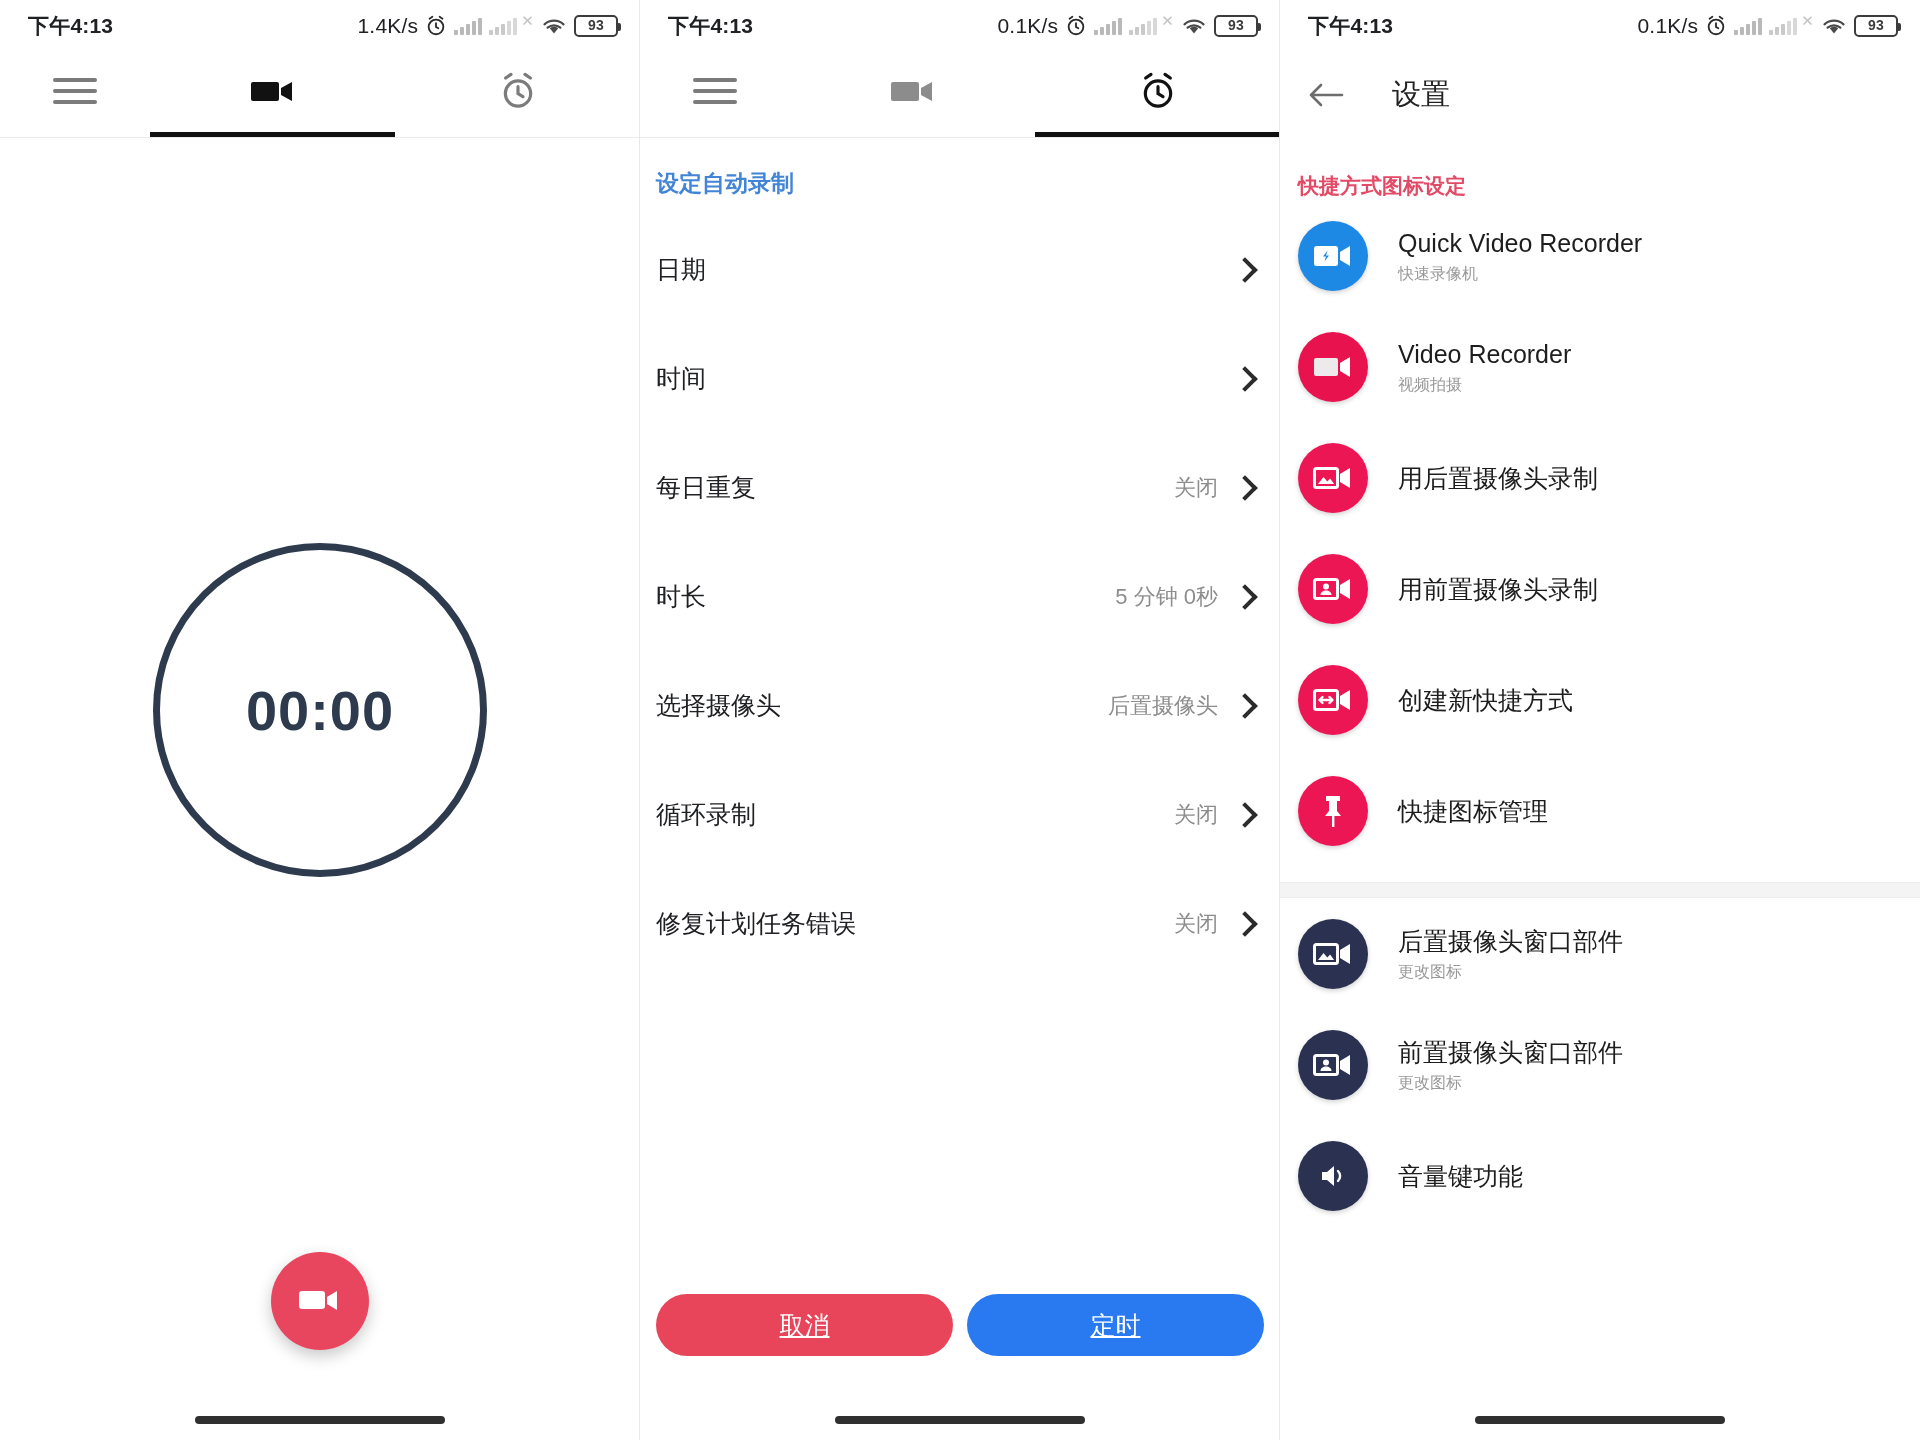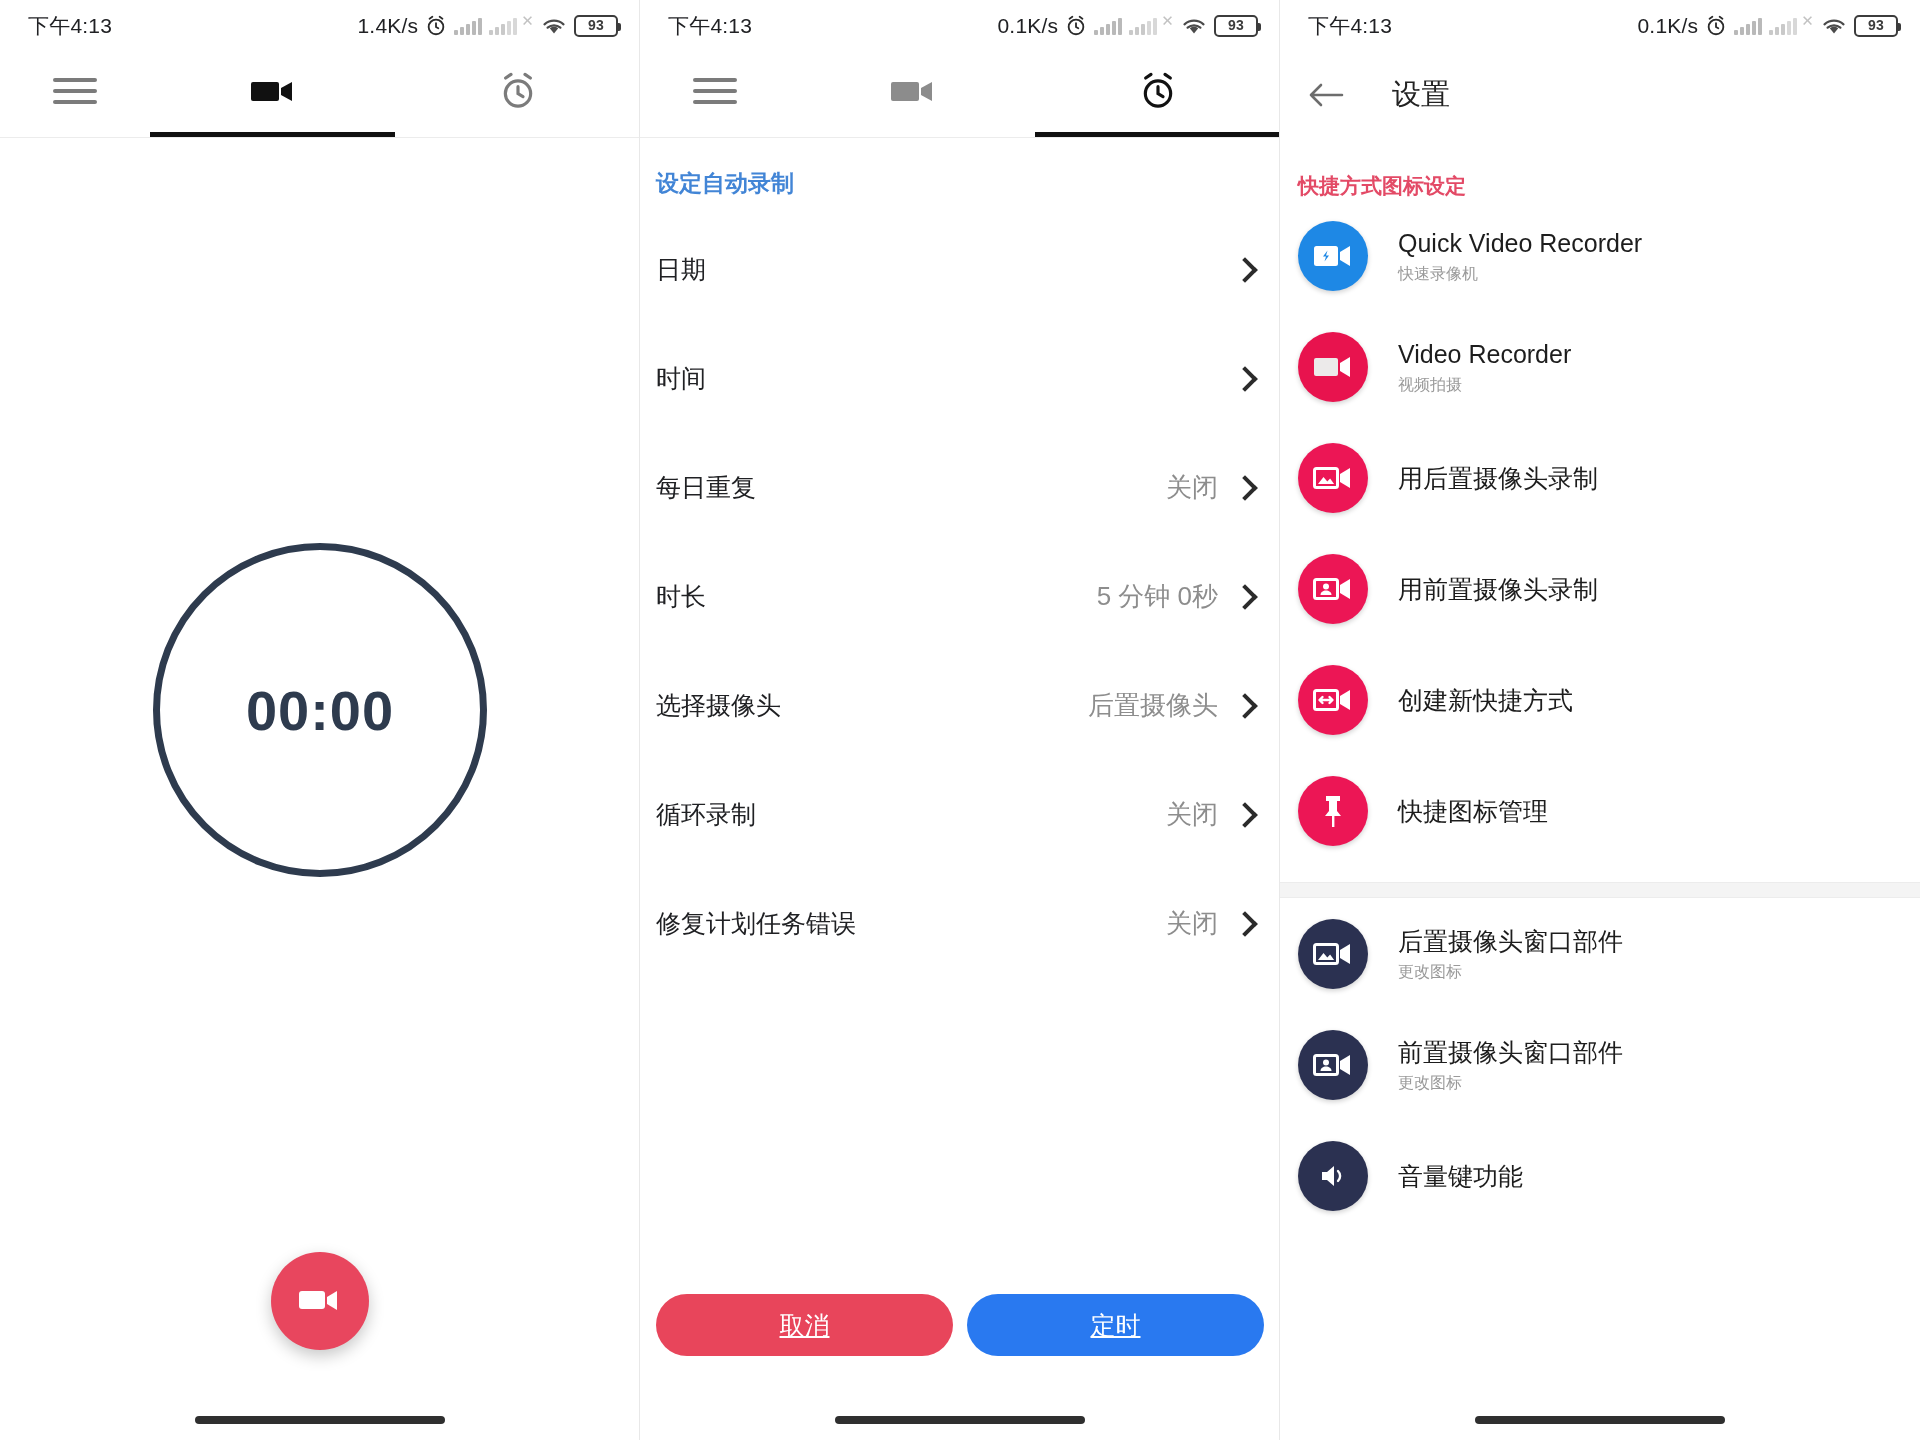--- a/index.html
+++ b/index.html
@@ -12,21 +12,21 @@
   .screens{display:flex;width:1920px;height:1440px;}
   .panel{width:640px;height:1440px;position:relative;background:#fff;overflow:hidden;}
   .panel + .panel{box-shadow:-1px 0 0 #e8e8e8;}
 
   
   .statusbar{
     height:52px;display:flex;align-items:center;
     padding:0 22px 0 28px;box-sizing:border-box;
     font-size:21px;color:#202124;letter-spacing:0.2px;
   }
-  .sb-time{font-weight:400;}
+  .sb-time{font-weight:700;}
   .sb-right{margin-left:auto;display:flex;align-items:center;gap:7px;}
   .sb-speed{font-size:21px;color:#202124;}
   .ic{display:inline-block;line-height:0;}
   .alarm-ic svg{display:block;}
   .bars{display:flex;align-items:flex-end;gap:2px;height:18px;}
   .bars i{display:block;width:4px;background:#b9b9b9;border-radius:1px;}
   .bars i:nth-child(1){height:5px;}
   .bars i:nth-child(2){height:8px;}
   .bars i:nth-child(3){height:11px;}
   .bars i:nth-child(4){height:14px;}
@@ -75,21 +75,21 @@
   .mid-title{
     color:#4285d6;font-size:23px;font-weight:700;
     padding:38px 0 0 16px;margin-left:0;
   }
   .rowlist{margin-top:16px;}
   .row{
     height:109px;display:flex;align-items:center;
     padding:0 26px 0 16px;box-sizing:border-box;cursor:pointer;
   }
   .row .lbl{font-size:25px;color:#202124;}
-  .row .val{margin-left:auto;font-size:26px;color:#8d8d8d;padding-right:18px;}
+  .row .val{margin-left:auto;font-size:22px;color:#8d8d8d;padding-right:18px;}
   .chev{width:14px;height:14px;border-right:4px solid #2b2b2b;border-bottom:4px solid #2b2b2b;transform:rotate(-45deg);flex:none;}
   .btnrow{position:absolute;left:16px;right:16px;bottom:84px;display:flex;gap:14px;}
   .btn{
     flex:1;height:62px;border-radius:34px;border:none;
     font-size:25px;color:#fff;font-family:inherit;cursor:pointer;
     display:flex;align-items:center;justify-content:center;text-decoration:underline;
   }
   .btn-cancel{background:#e8455b;}
   .btn-ok{background:#2979f0;}
 

